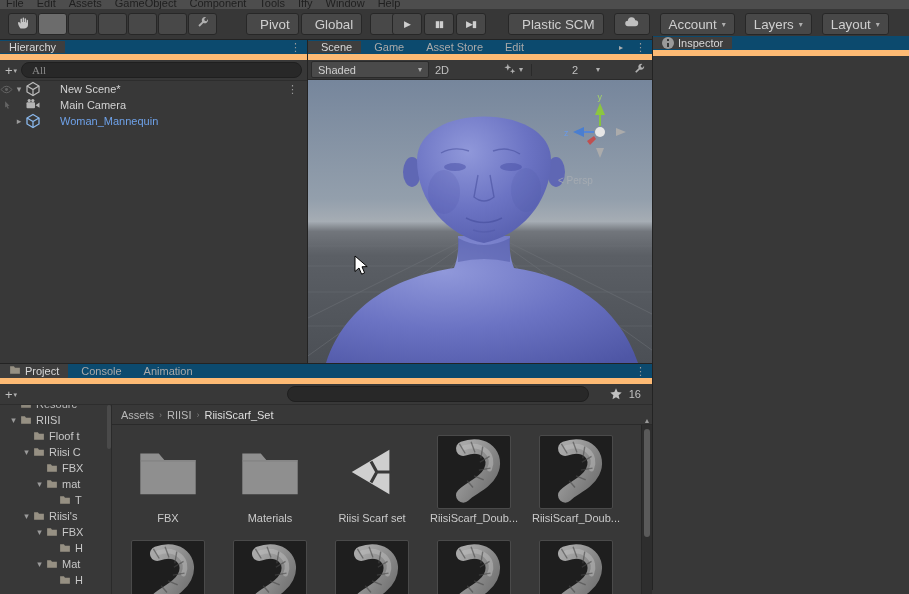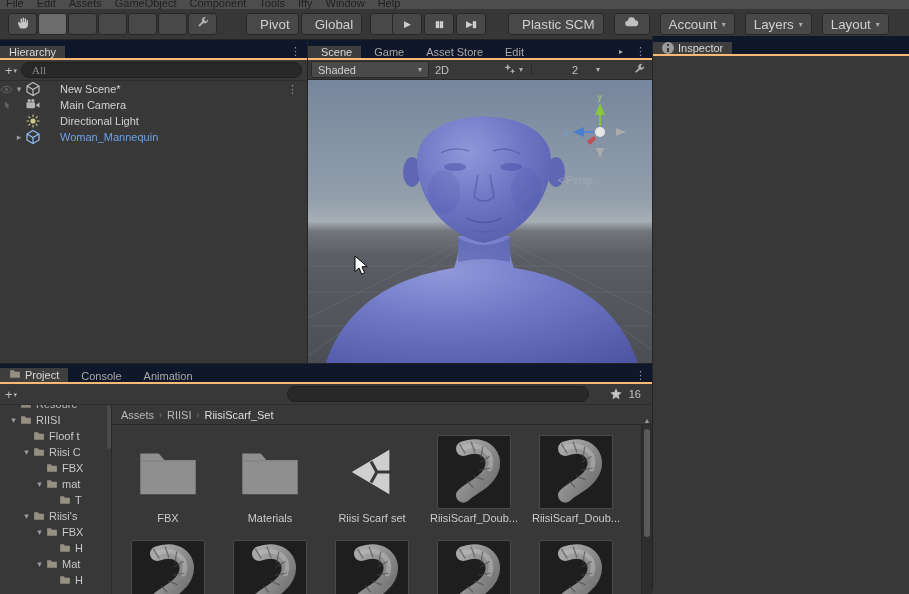--- a/index.html
+++ b/index.html
@@ -24,21 +24,21 @@
          align-items:center;gap:5px;padding:0 8px;color:#CFCFCF;white-space:nowrap}
   .pivotgroup{position:absolute;left:246px;top:4px;display:flex;gap:2px}
   .snapwrap{position:absolute;left:370px;top:4px}
   .playgroup{position:absolute;left:392px;top:4px;display:flex;gap:2px}
   .pbtn{width:30px;height:22px;background:#484848;border:1px solid #272727;border-radius:3px;
         display:flex;align-items:center;justify-content:center;font-size:9px;color:#CFCFCF;letter-spacing:-1px}
   .rightgroup{position:absolute;left:508px;top:4px;display:flex;gap:10px}
   .caret{font-size:8px;color:#AFAFAF}
 
   
-  .tabbar{height:20px;background:#0f172a;display:flex;align-items:flex-end;border-bottom:2px solid #fdba74}
+  .tabbar{height:20px;background:#0c4a6e;display:flex;align-items:center;border-bottom:6px solid #fdba74}
   .tab{display:flex;align-items:center;gap:4px;padding:0 9px;color:#A9A9A9;font-size:11px;white-space:nowrap}
   .tab.active{background:#3E3E3E;color:#D8D8D8}
   .tabbar-right{margin-left:auto;display:flex;align-items:center;gap:6px;padding-right:6px;color:#9A9A9A}
   .minibar{height:21px;display:flex;align-items:center;gap:4px;padding:0 5px;border-bottom:1px solid #2D2D2D}
   .plusbtn{display:flex;align-items:center;gap:1px;color:#C0C0C0;font-size:13px;line-height:1}
   .plusbtn .caret{font-size:7px}
   .searchbox{height:16px;background:#282828;border:1px solid #1F1F1F;border-radius:9px;display:flex;
              align-items:center;gap:4px;padding:0 6px}
   .searchbox input{flex:1;min-width:0;background:transparent;border:none;outline:none;color:#C8C8C8;
                    font-size:11px;font-family:Liberation Serif, serif}
@@ -284,33 +284,20 @@
           <span class="hexp"></span>
           <span class="hicon">
             <svg viewBox="0 0 16 16">
               <circle cx="4.2" cy="3.6" r="1.6" fill="#B4B4B4"></circle>
               <circle cx="7.8" cy="3.6" r="1.6" fill="#B4B4B4"></circle>
               <rect x="1.5" y="5.2" width="8.5" height="6" rx="1" fill="#B4B4B4"></rect>
               <path d="M10.5 8.2 14.5 5.6v5.2Z" fill="#B4B4B4"></path>
             </svg>
           </span>
           <span class="hlabel">Main Camera</span>
-        </div>
-        <div class="hrow">
-          <span class="hgutter"></span>
-          <span class="hexp"></span>
-          <span class="hicon">
-            <svg viewBox="0 0 16 16">
-              <circle cx="8" cy="8" r="2.6" fill="#CDC98E"></circle>
-              <g stroke="#CDC98E" stroke-width="1.1">
-                <path d="M8 1.5V4M8 12v2.5M1.5 8H4M12 8h2.5M3.4 3.4 5.2 5.2M10.8 10.8l1.8 1.8M3.4 12.6 5.2 10.8M10.8 5.2l1.8-1.8"></path>
-              </g>
-            </svg>
-          </span>
-          <span class="hlabel">Directional Light</span>
         </div>
         <div class="hrow prefab">
           <span class="hgutter"></span>
           <span class="hexp">▸</span>
           <span class="hicon">
             <svg viewBox="0 0 16 16">
               <path d="M8 1.5 14 5v6L8 14.5 2 11V5Z" fill="none" stroke="#8AB8EC" stroke-width="1.3"></path>
               <path d="M2 5 8 8.5 14 5M8 8.5V14.5" fill="none" stroke="#8AB8EC" stroke-width="1.3"></path>
             </svg>
           </span>

